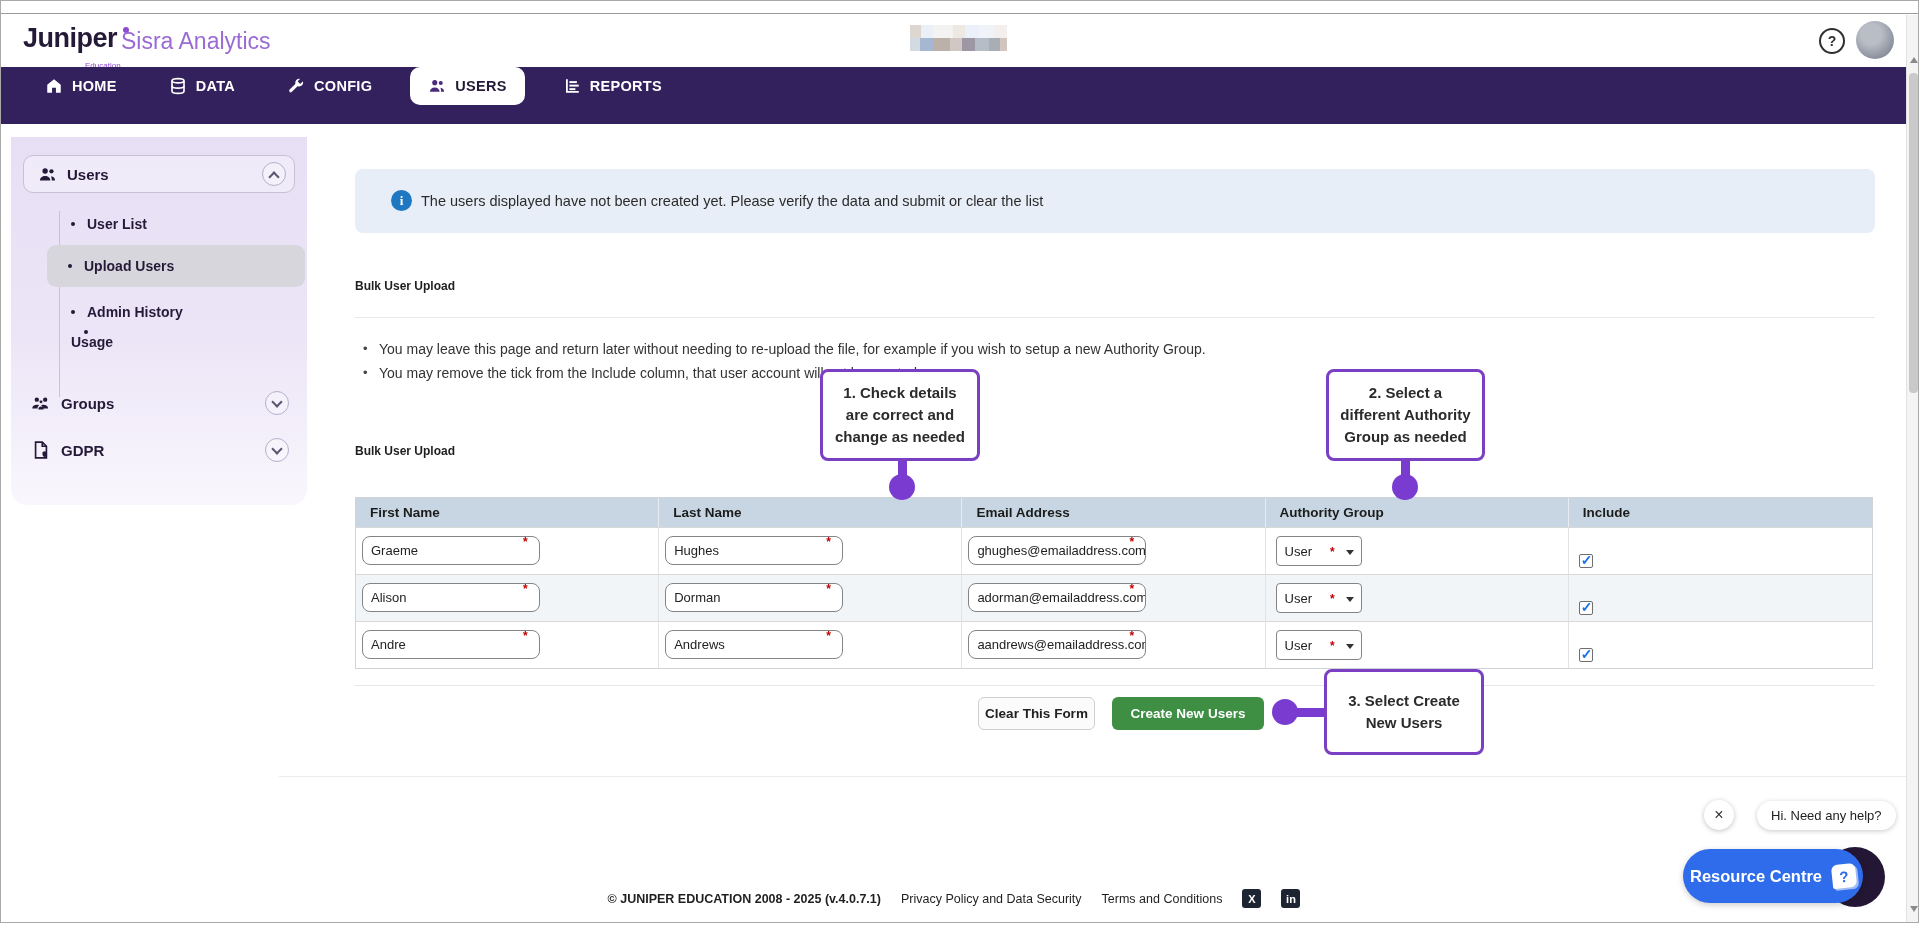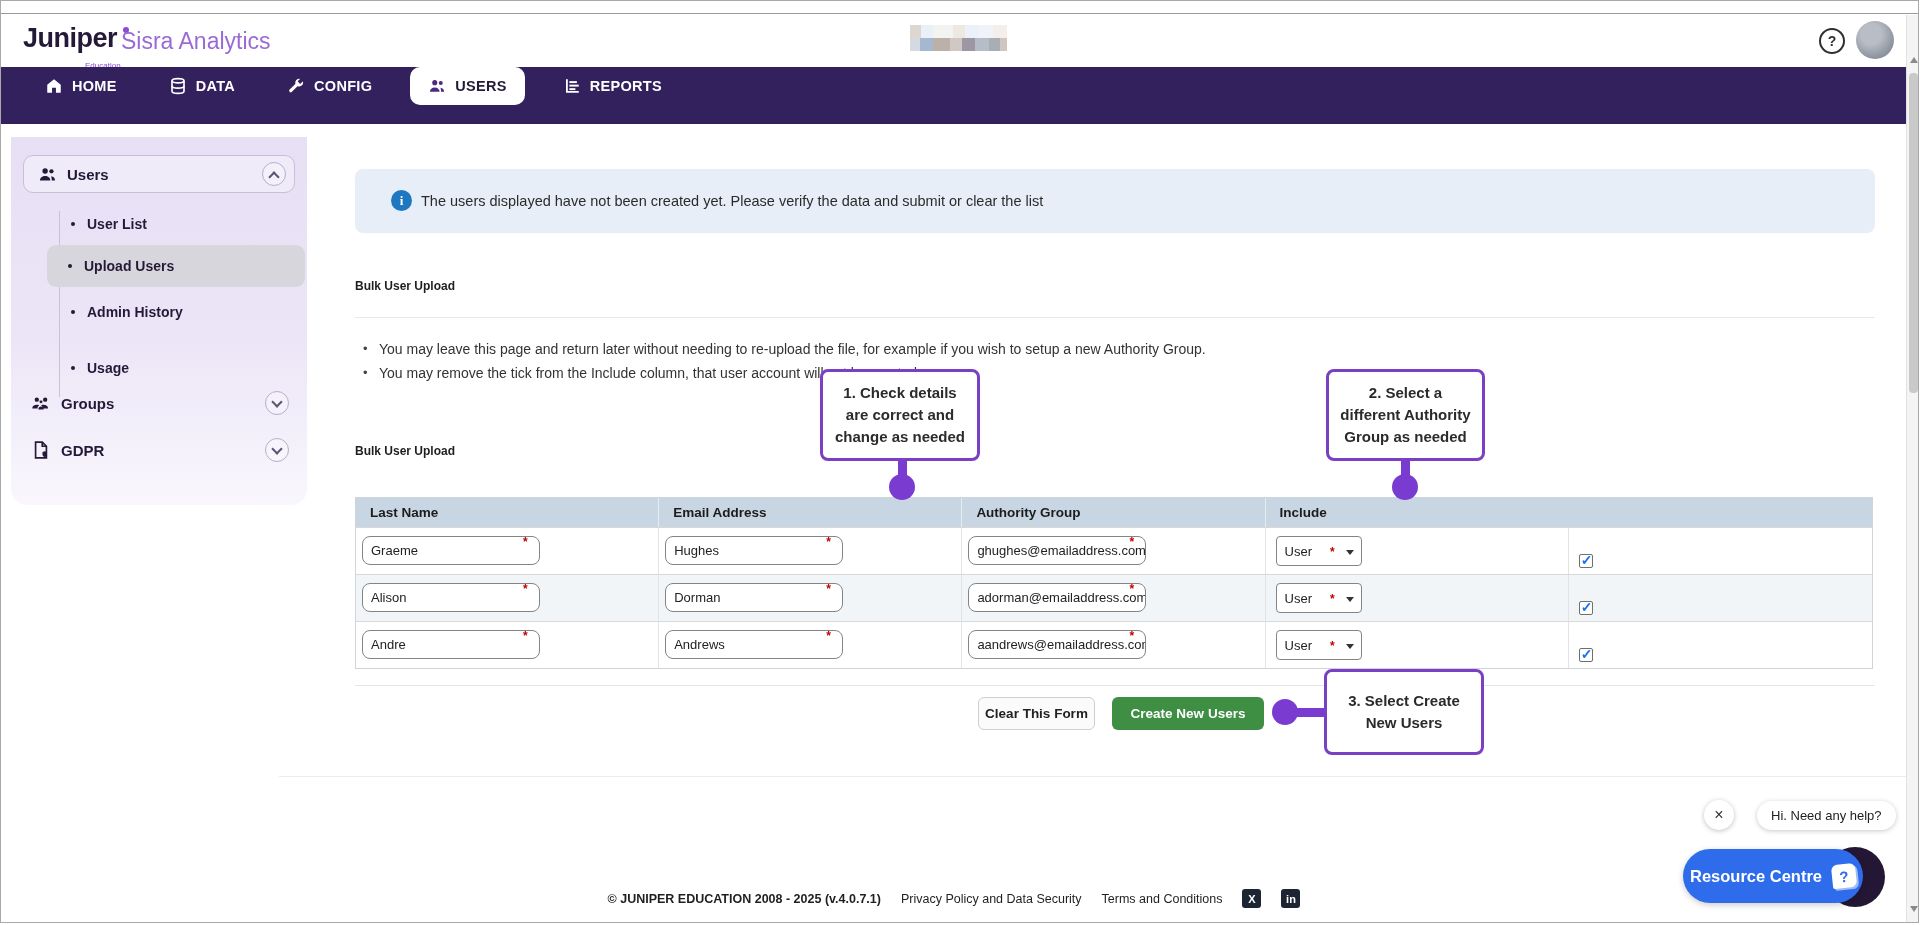--- a/index.html
+++ b/index.html
@@ -193,21 +193,21 @@
         <span>User List</span>
       </div>
     <div class="side-sel">
         <span class="dot"></span>
         <span>Upload Users</span>
       </div>
     <div class="side-item" style="top:164px;">
         <span class="dot"></span>
         <span>Admin History</span>
       </div>
-    <div class="side-item" style="top:220px;">
+    <div class="side-item" style="top:193px;flex-direction:column;">
         <span class="dot"></span>
         <span>Usage</span>
       </div>
     <div class="side-row" style="top:251px;">
       <svg viewBox="0 0 24 24" fill="currentColor">
           <circle cx="7" cy="8" r="2.6"></circle>
           <circle cx="17" cy="8" r="2.6"></circle>
           <circle cx="12" cy="10.5" r="2.2" stroke="#e9e1f6" stroke-width="1"></circle>
           <path d="M1.5 18.5c0-2.6 2.3-4.3 5.5-4.3 1 0 2 .2 2.8.5-1.3 1-2 2.3-2 3.8zM14.2 18.5c0-1.5-.7-2.8-2-3.8.8-.3 1.8-.5 2.8-.5 3.2 0 5.5 1.7 5.5 4.3zM8.8 19.8c0-2.2 1.4-3.6 3.2-3.6s3.2 1.4 3.2 3.6z"></path>
         </svg>
@@ -237,20 +237,21 @@
   <div class="h-title" style="top:278px;">Bulk User Upload</div>
   <div class="hr" style="left:354px;top:316px;width:1520px;"></div>
   <ul class="bullets">
     <li>You may leave this page and return later without needing to re-upload the file, for example if you wish to setup a new Authority Group.</li>
     <li>You may remove the tick from the Include column, that user account will not be created.</li>
   </ul>
   <div class="h-title" style="top:443px;">Bulk User Upload</div>
 
   <div class="utable">
     <div class="thead">
+      <div class="th">First Name</div>
       <div class="th">Last Name</div>
       <div class="th">Email Address</div>
       <div class="th">Authority Group</div>
       <div class="th">Include</div>
     </div>
 
     <div class="trow">
       <div class="td">
           <div class="cell-input">Graeme</div>
           <span class="req" style="left:167px;">*</span>

